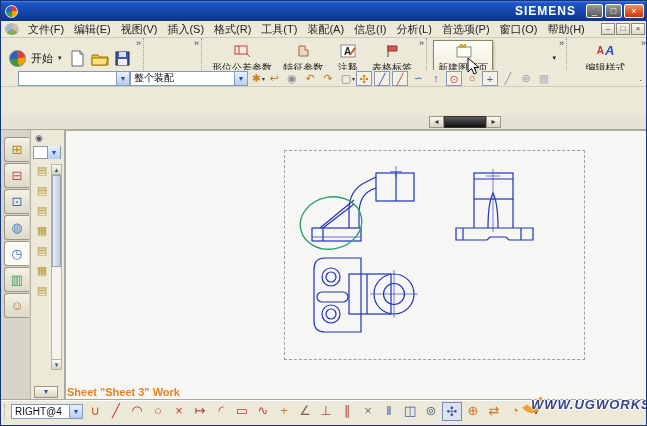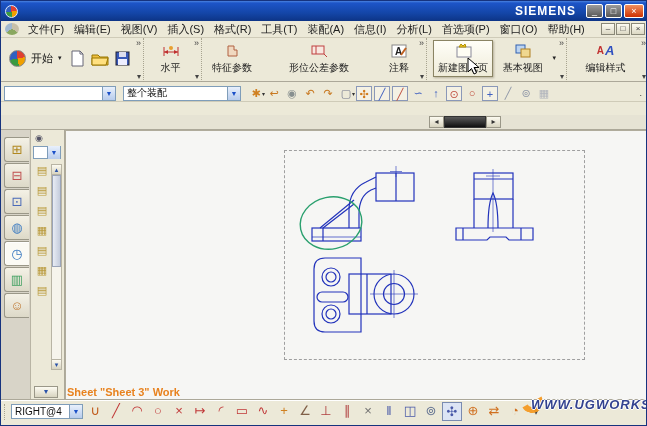--- a/index.html
+++ b/index.html
@@ -42,22 +42,22 @@
   .t1btn.hl{border:1px solid #8a8464;background:linear-gradient(#fffef8,#efecd9);
     box-shadow:1px 1px 2px rgba(80,70,40,.35);}
   .startbtn{display:flex;align-items:center;gap:5px;font-size:11px;color:#111;padding:0 2px;}
   .ball{width:17px;height:17px;border-radius:50%;
     background:conic-gradient(#e04030 0 80deg,#f0a000 80deg 170deg,#3a9a40 170deg 260deg,#3060c0 260deg 360deg);
     border:1px solid #888;}
   .ddv{font-size:7px;color:#222;}
   .fileic{display:flex;align-items:center;gap:6px;margin-left:6px;}
 
   
-  .toolbar2{position:absolute;left:0;top:84px;width:647px;height:17px;background:#ece9d8;
-    border-bottom:1px solid #cfcbb8;display:flex;align-items:center;gap:7px;padding-left:3px;}
+  .toolbar2{position:absolute;left:0;top:69px;width:647px;height:17px;background:#ece9d8;
+    border-bottom:1px solid #cfcbb8;display:flex;align-items:center;gap:0;padding-left:17px;}
   .combo{height:15px;background:#fff;border:1px solid #7f9db9;display:flex;align-items:center;
     font-size:10px;color:#111;}
   .combo .val{flex:1;padding:0 3px;overflow:hidden;white-space:nowrap;}
   .combo .cdd{width:13px;height:13px;background:linear-gradient(#e8f0fc,#b8ccec);border-left:1px solid #7f9db9;
     font-size:7px;line-height:13px;text-align:center;color:#1b50c8;}
   .icon16{width:16px;height:15px;font-size:11px;line-height:14px;text-align:center;position:relative;}
   .icon16.boxed{border:1px solid #8a98b8;background:#f4f1e4;}
   .icon16.dd::after{content:"▾";font-size:6px;position:absolute;right:-1px;bottom:0;color:#333;}
   .t2dot{margin-left:auto;margin-right:6px;font-size:9px;color:#333;}
 
@@ -183,87 +183,75 @@
             <rect x="1" y="1" width="13" height="13" fill="#3858b8" stroke="#223"></rect>
             <rect x="4" y="1" width="7" height="5" fill="#dde"></rect>
             <rect x="3" y="8" width="9" height="6" fill="#eef"></rect>
           </svg>
       </span>
     </div>
 
     <div class="tgroup" style="width:58px;justify-content:center;">
       <span class="gchev">»</span>
       <span class="gmore">▾</span>
-      <span class="t1btn">
-        <span class="ic">
-          <svg width="20" height="14">
-            <line x1="3" y1="3" x2="3" y2="12" stroke="#c03030"></line>
-              <line x1="17" y1="3" x2="17" y2="12" stroke="#c03030"></line>
-            <line x1="3" y1="8" x2="17" y2="8" stroke="#c03030"></line>
-            <path d="M3 8 l4 -2 v4 z M17 8 l-4 -2 v4 z" fill="#c03030"></path>
-            <circle cx="10" cy="4" r="2" fill="#e8a030"></circle>
-          </svg>
-        </span>
-        <span>水平</span>
-      </span>
     </div>
 
     <div class="tgroup" style="width:225px;justify-content:space-between;">
       <span class="gchev">»</span>
       <span class="gmore">▾</span>
-      <span class="t1btn">
-        <span class="ic">
-          <svg width="16" height="14">
-            <path d="M4 2 h6 v4 h3 v6 h-9 z" fill="#f0d8c0" stroke="#b06040"></path>
-          </svg>
-        </span>
-        <span>特征参数</span>
-      </span>
       <span class="t1btn">
         <span class="ic">
           <svg width="18" height="14">
             <rect x="2" y="2" width="12" height="8" fill="#f8e8e0" stroke="#c04040"></rect>
             <line x1="6" y1="2" x2="6" y2="10" stroke="#c04040"></line>
               <path d="M14 10 l3 3" stroke="#c04040"></path>
           </svg>
         </span>
         <span>形位公差参数</span>
       </span>
       <span class="t1btn">
         <span class="ic">
           <svg width="16" height="14">
+            <path d="M4 2 h6 v4 h3 v6 h-9 z" fill="#f0d8c0" stroke="#b06040"></path>
+          </svg>
+        </span>
+        <span>特征参数</span>
+      </span>
+      <span class="t1btn">
+        <span class="ic">
+          <svg width="16" height="14">
             <rect x="1" y="1" width="14" height="12" fill="#fff" stroke="#888"></rect>
             <text x="4" y="11" font-size="10" font-weight="bold" fill="#222">A</text>
             <line x1="10" y1="11" x2="15" y2="4" stroke="#c06020" stroke-width="2"></line>
           </svg>
         </span>
         <span>注释</span>
+      </span>
+      <span class="t1btn">
+        <span class="ic">
+          <svg width="16" height="14">
+            <line x1="4" y1="1" x2="4" y2="13" stroke="#444"></line>
+            <path d="M4 2 h9 v5 h-9 z" fill="#d85858" stroke="#a03030"></path>
+          </svg>
+        </span>
+        <span>表格标签</span>
       </span>
     </div>
 
     <div class="tgroup" style="width:140px;justify-content:space-between;">
       <span class="gchev">»</span>
       <span class="gmore">▾</span>
       <span class="t1btn hl">
         <span class="ic">
           <svg width="20" height="15">
             <rect x="4" y="4" width="14" height="10" fill="#fffef4" stroke="#889"></rect>
             <path d="M6 4 l2 -3 l2 2 l2 -2 l1 3 z" fill="#f0c830" stroke="#b09000"></path>
           </svg>
         </span>
         <span>新建图纸页</span>
-      </span>
-      <span class="t1btn">
-        <span class="ic">
-          <svg width="18" height="15">
-            <rect x="2" y="2" width="9" height="8" fill="#bcd4f0" stroke="#3060b0"></rect>
-            <rect x="7" y="6" width="9" height="8" fill="#f0d890" stroke="#b08020"></rect>
-          </svg>
-        </span>
-        <span>基本视图</span>
       </span>
       <span class="ddv">▾</span>
     </div>
 
     <div class="tgroup" style="flex:1;justify-content:center;">
       <span class="gchev">»</span>
       <span class="gmore">▾</span>
       <span class="t1btn">
         <span class="ic" style="gap:1px;">
           <span style="color:#c03030;font-weight:bold;font-size:10px;">A</span>

